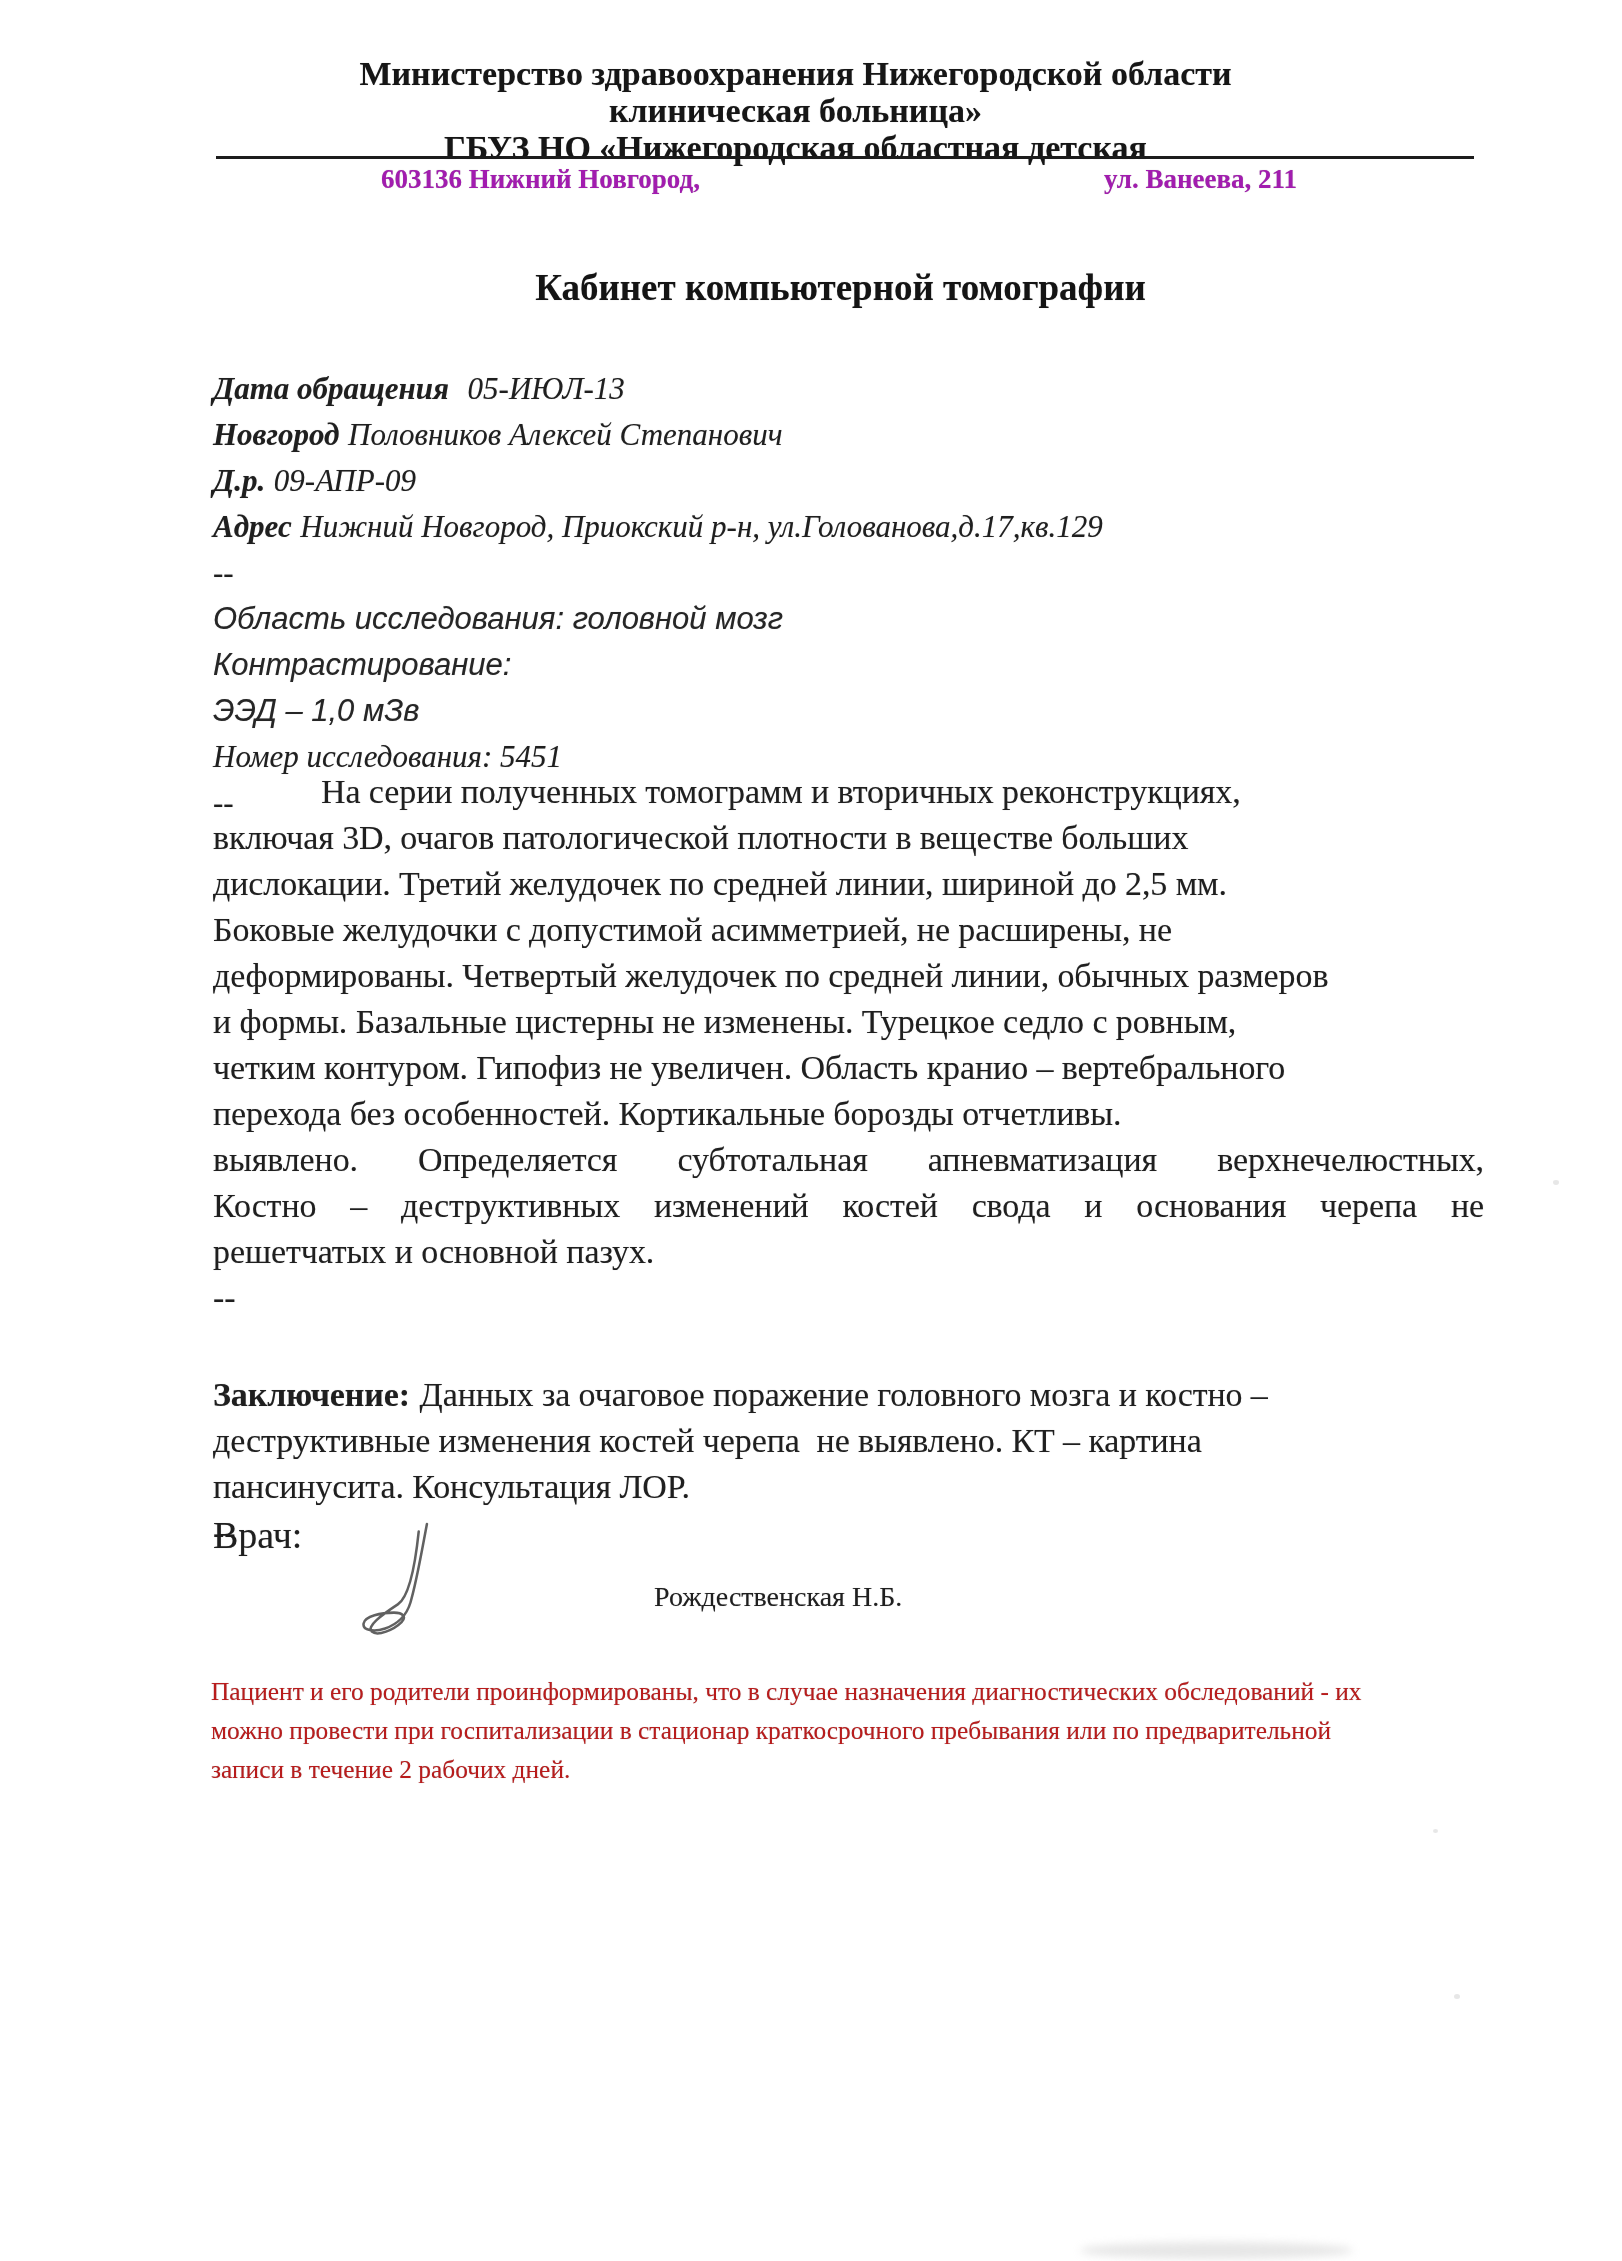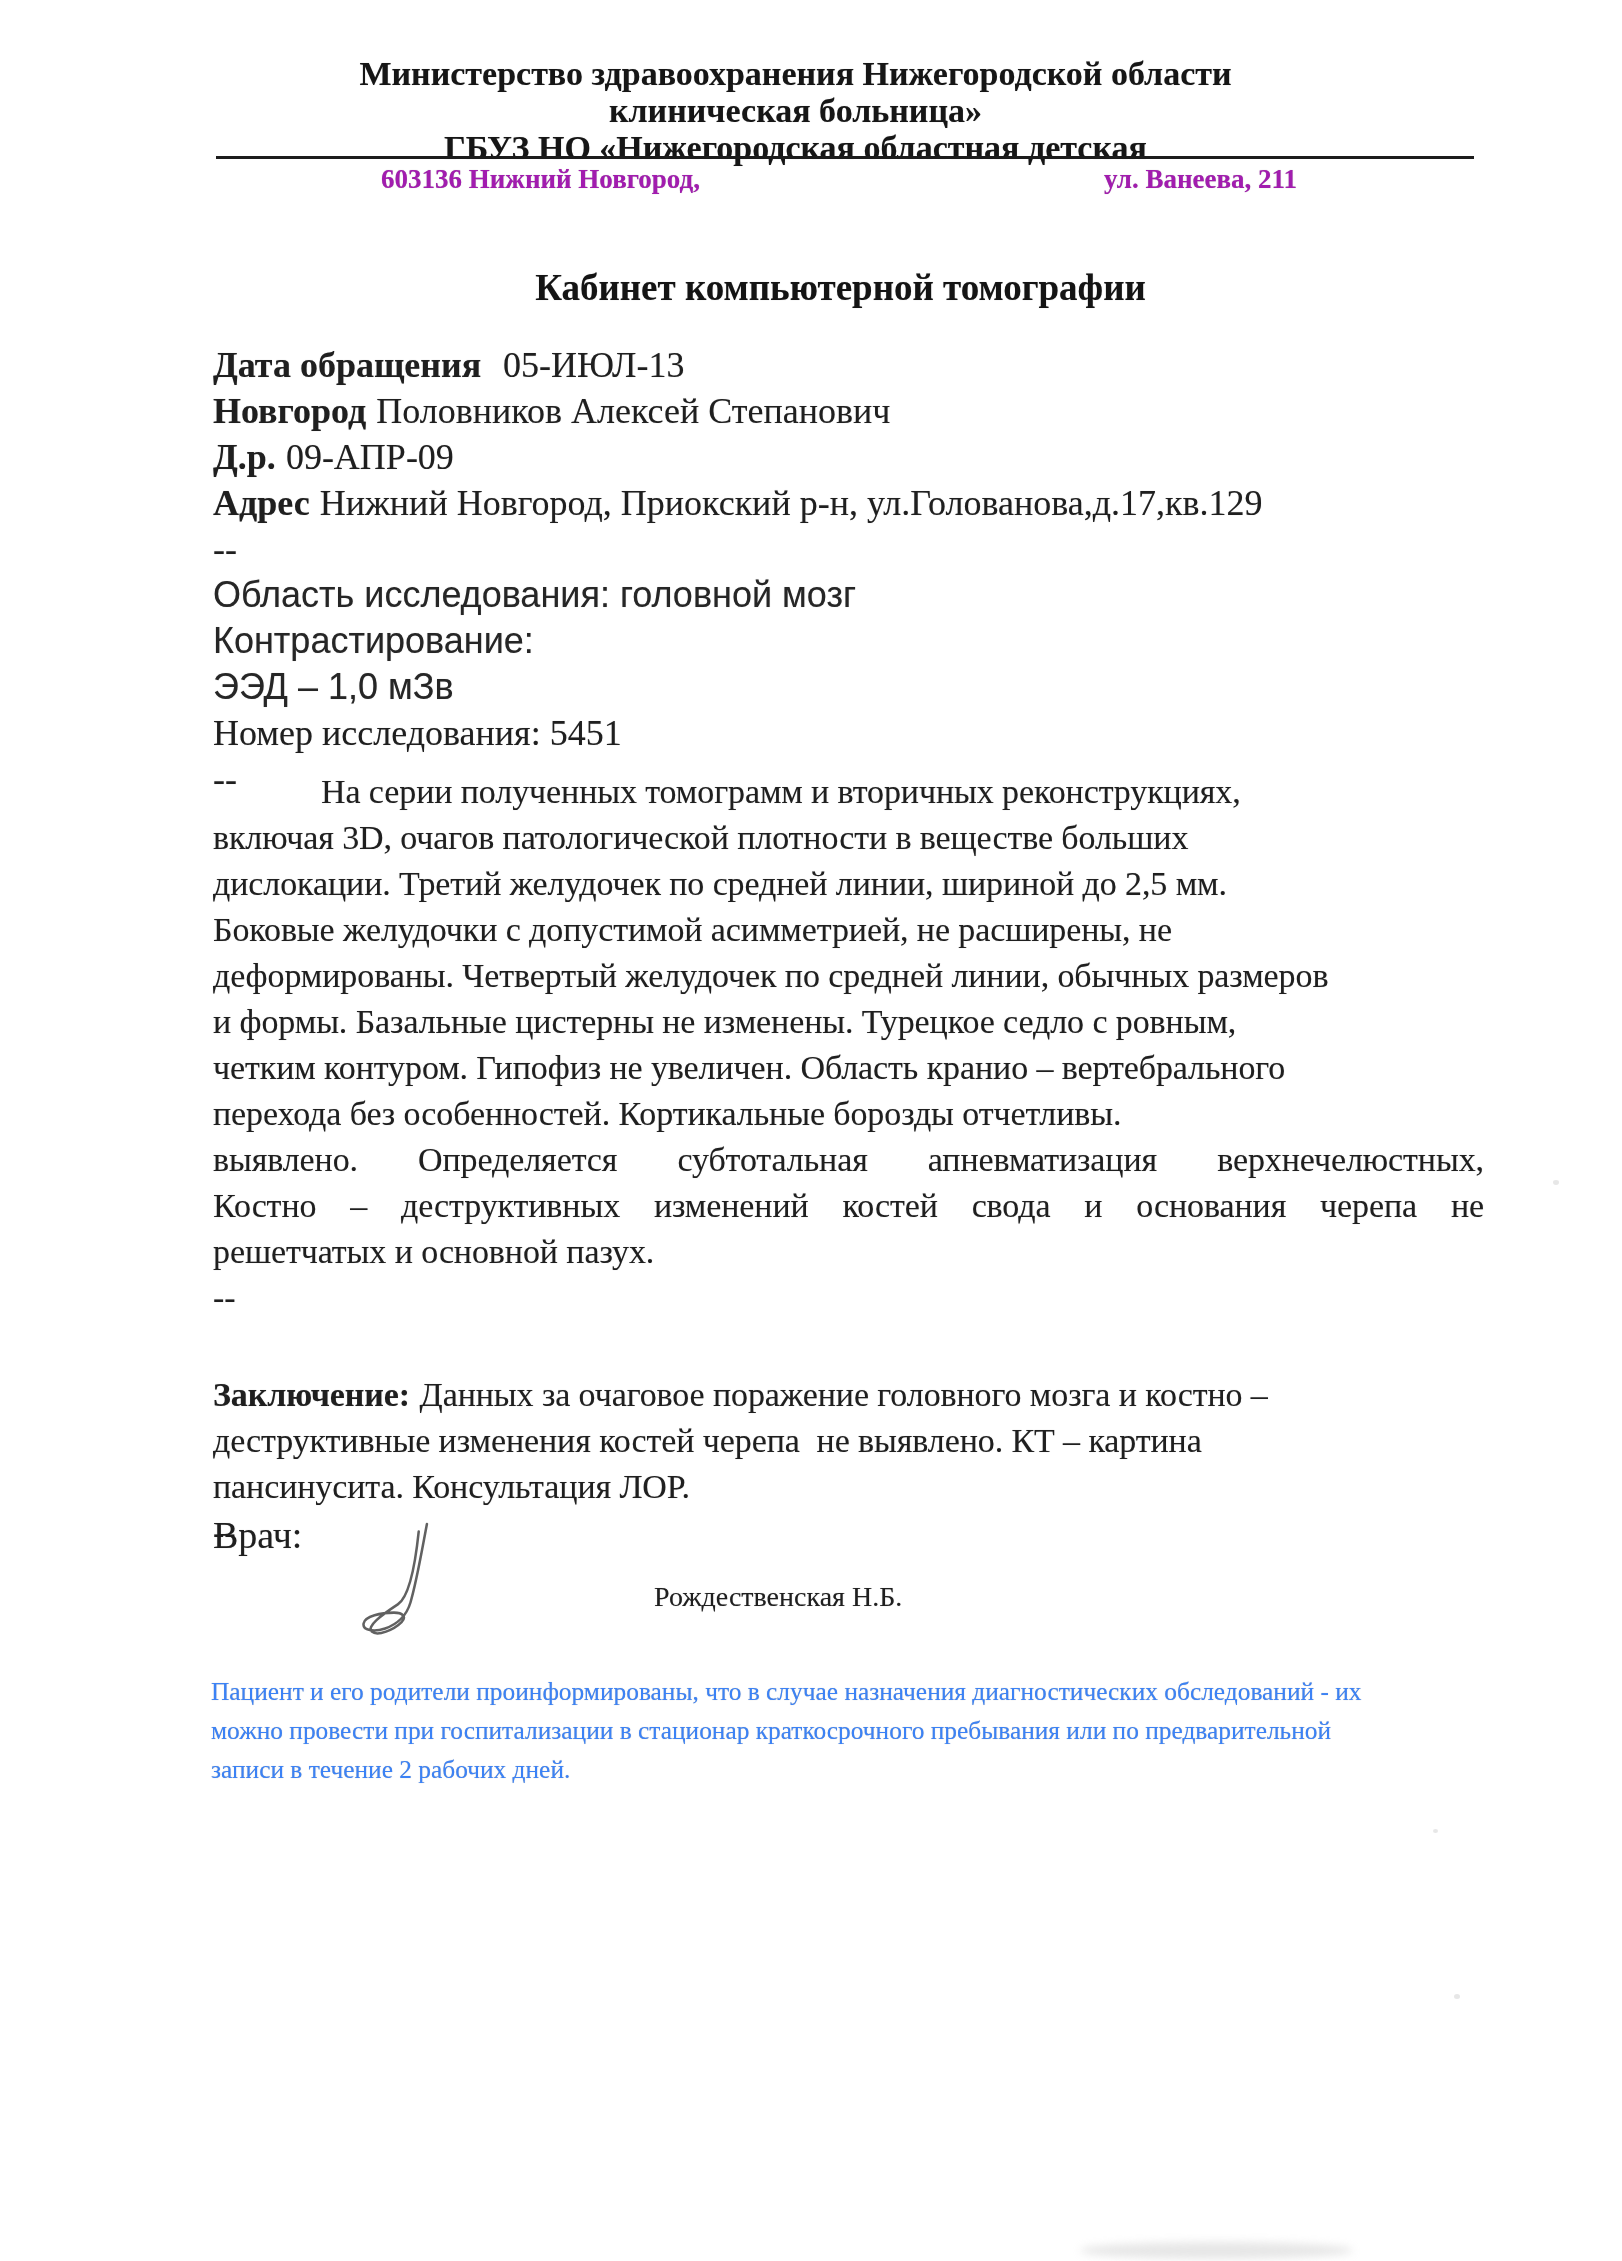--- a/index.html
+++ b/index.html
@@ -19,35 +19,35 @@
   .letterhead{top:55px;left:0;width:1591px;text-align:center;
               font-weight:bold;font-size:34px;line-height:37px;color:#161616;}
   .rule{top:156px;left:216px;width:1258px;height:3.2px;background:#1c1c1c;}
   .addr{font-weight:bold;font-size:27px;color:#a21caf;top:164px;}
   .addr-left{left:381px;}
   .addr-right{left:1104px;}
   
   .title{top:266px;left:0;width:1623px;text-align:center;transform:translateX(29px);
          font-weight:bold;font-size:37px;color:#141414;margin:0;}
   
-  .patient{top:342px;left:213px;width:1277px;font-size:36px;line-height:46px;}
+  .patient{top:366px;left:213px;width:1277px;font-size:31px;line-height:46px;font-style:italic;}
   .sans{font-family:"Liberation Sans","DejaVu Sans",sans-serif;color:#262626;}
   .val{margin-left:.28em;}
   .val-wide{margin-left:.6em;}
   
   .report-body{top:769px;left:213px;width:1271px;font-size:34px;line-height:46px;letter-spacing:-0.1px;}
   .indent{padding-left:108px;}
   
   .conclusion{top:1372px;left:213px;width:1271px;font-size:34px;line-height:46px;letter-spacing:-0.1px;}
   
   .doctor-label{top:1513px;left:213px;font-size:38px;}
   .doctor-name{top:1581px;left:654px;font-size:28px;}
   .signature{top:1520px;left:356px;width:95px;height:127px;}
   
-  .footer{top:1672px;left:211px;width:1309px;font-size:25.4px;line-height:39px;color:#3b82f6;}
+  .footer{top:1672px;left:211px;width:1309px;font-size:25.4px;line-height:39px;color:#b91c1c;}
   
   .speck{background:#c9c9c9;border-radius:50%;opacity:.45;}
   .smudge{top:2242px;left:1080px;width:273px;height:16.5px;background:#bfbfbf;
           border-radius:50%;filter:blur(4.4px);opacity:.38;}
 </style>
 </head>
 <body>
 
 <div class="page">
 

